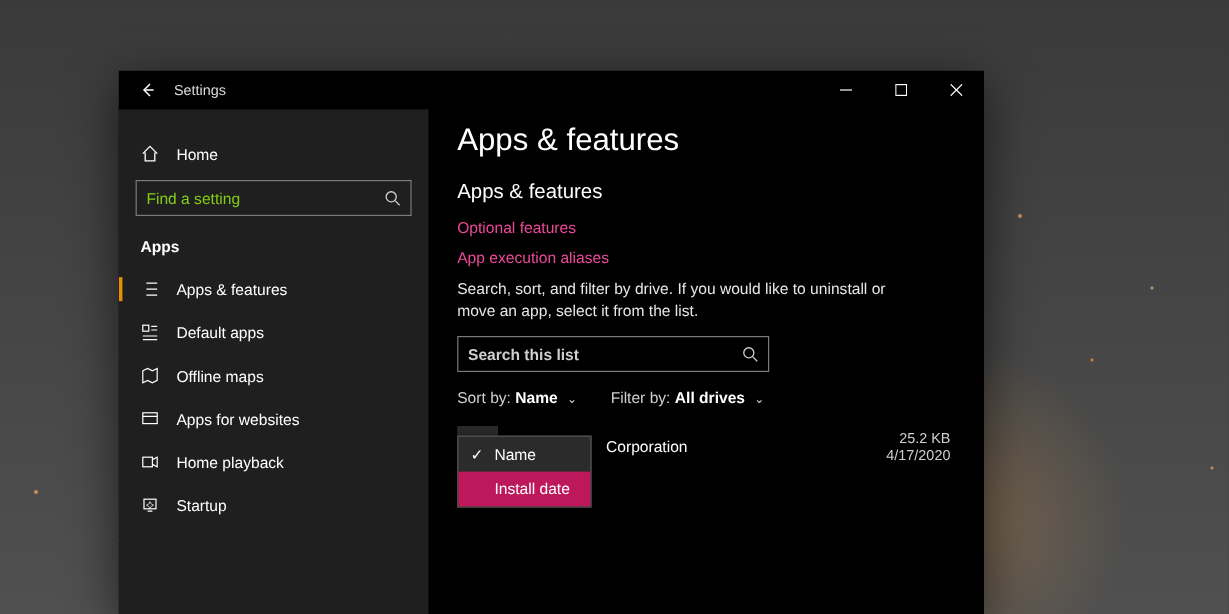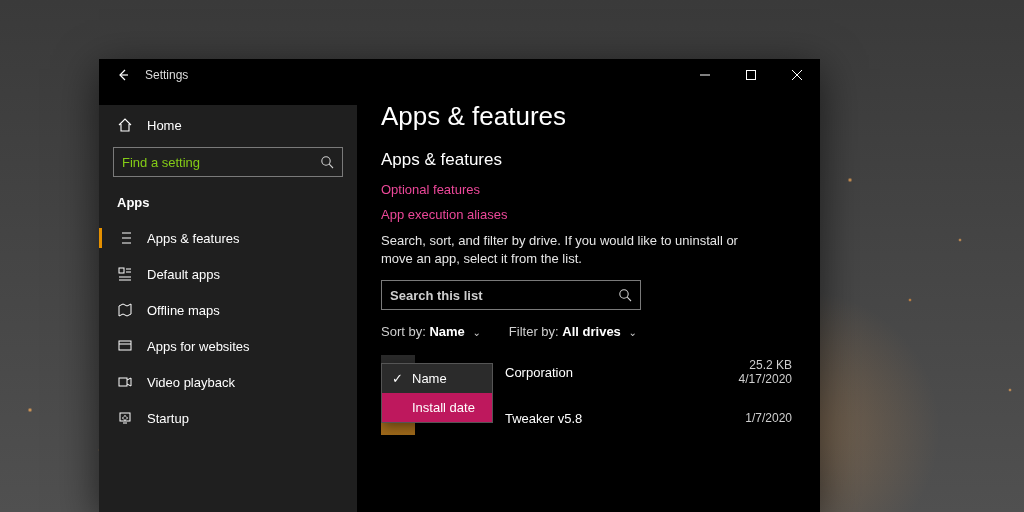--- a/index.html
+++ b/index.html
@@ -83,23 +83,22 @@
     cursor: pointer;
   }
   .body {
     flex: 1;
     display: flex;
     overflow: hidden;
   }
   .sidebar {
     width: 258px;
     background: #1f1f1f;
-    padding-top: 4px;
-    font-size: 13px;
-    margin-top: 14px;
+    padding-top: 21px;
+    font-size: 13px;
   }
   .home-row {
     display: flex;
     align-items: center;
     gap: 14px;
     padding: 8px 18px 14px 18px;
     cursor: pointer;
   }
   .home-row svg { flex: none; }
   .find {
@@ -295,21 +294,21 @@
             <rect x="2" y="3" width="12" height="9" stroke="#fff" fill="none"></rect>
             <line x1="2" y1="6" x2="14" y2="6" stroke="#fff"></line>
           </svg>
         <span>Apps for websites</span>
       </div>
       <div class="nav-item">
         <svg width="16" height="16" viewBox="0 0 16 16">
             <rect x="2" y="4" width="8" height="8" stroke="#fff" fill="none"></rect>
             <path d="M10 6 L14 4 V12 L10 10" stroke="#fff" fill="none"></path>
           </svg>
-        <span>Video playback</span>
+        <span>Home playback</span>
       </div>
       <div class="nav-item">
         <svg width="16" height="16" viewBox="0 0 16 16">
             <rect x="3" y="3" width="10" height="8" stroke="#fff" fill="none"></rect>
             <line x1="6" y1="13" x2="10" y2="13" stroke="#fff"></line>
             <path d="M7 7 L8 5 L9 7 L11 8 L9 9 L8 11 L7 9 L5 8 Z" stroke="#fff" stroke-width="0.6" fill="none"></path>
           </svg>
         <span>Startup</span>
       </div>
     </div>
@@ -344,29 +343,20 @@
         <div class="icon"></div>
         <div class="info">
           <div></div>
           <div style="margin-left:80px;">Corporation</div>
         </div>
         <div class="meta">
           <div>25.2 KB</div>
           <div>4/17/2020</div>
         </div>
       </div>
-      <div class="app-row">
-        <div class="icon" style="background:linear-gradient(#cc8a2a,#a06a1a);"></div>
-        <div class="info">
-          <div style="margin-left:80px;">Tweaker v5.8</div>
-        </div>
-        <div class="meta">
-          <div>1/7/2020</div>
-        </div>
-      </div>
 
       <div class="dropdown">
         <div class="opt">
           <span class="check">✓</span>
           <span>Name</span>
         </div>
         <div class="opt hover">
           <span class="check"></span>
           <span>Install date</span>
         </div>

